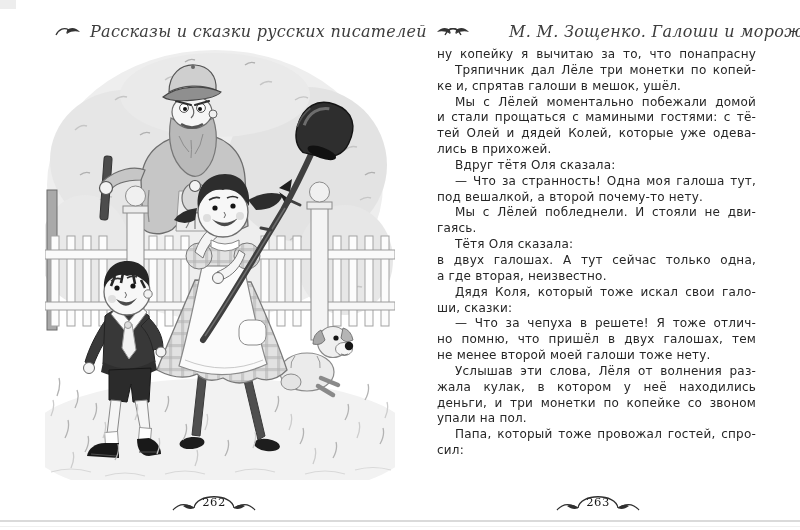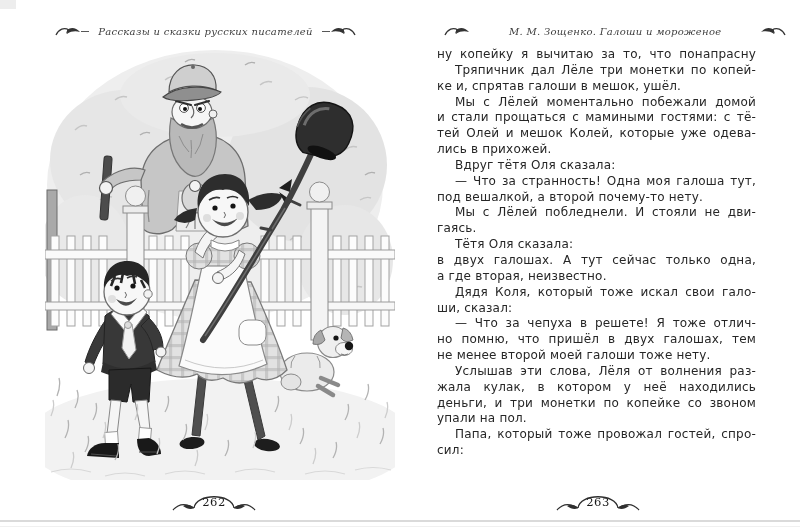--- a/index.html
+++ b/index.html
@@ -14,21 +14,21 @@
   .page{position:relative;flex:1 1 50%;}
 
   
   .head{position:absolute;top:23px;display:flex;align-items:center;height:16px;}
   .page.left  .head{left:55px;right:44px;}
   .page.right .head{left:44px;right:20px;gap:15px;}
   .head .rule{flex:1 1 auto;border-top:1.2px solid #575757;height:0;}
   .head .head-text{
     margin:0 9px;white-space:nowrap;
     font-family:"DejaVu Serif","Liberation Serif",serif;
-    font-style:italic;font-size:10px;color:#3d3d3d;letter-spacing:.3px;
+    font-style:italic;font-size:16px;color:#3d3d3d;letter-spacing:.3px;
   }
   .flourish{flex:0 0 auto;width:26px;height:14px;}
   .flourish.flip{transform:scaleX(-1);}
 
   
   .textcol{
     position:absolute;left:37px;top:47px;width:319px;
     font-size:12px;line-height:15.85px;color:#262626;
     letter-spacing:.2px;
   }
@@ -276,32 +276,32 @@
         <path d="M12 6 C16 2.5 21 3.5 25 8 C20 6.5 16 7.5 12.5 9.5 Z" fill="#333"></path>
       </svg>
     </header>
 
     <div class="textcol" id="story-text">
         <div class="line">ну копейку я вычитаю за то, что понапрасну</div>
         <div class="line i">Тряпичник дал Лёле три монетки по копей-</div>
         <div class="line e">ке и, спрятав галоши в мешок, ушёл.</div>
         <div class="line i">Мы с Лёлей моментально побежали домой</div>
         <div class="line">и стали прощаться с мамиными гостями: с тё-</div>
-        <div class="line">тей Олей и мешок Колей, которые уже одева-</div>
+        <div class="line">тей Олей и дядей Колей, которые уже одева-</div>
         <div class="line e">лись в прихожей.</div>
         <div class="line i e">Вдруг тётя Оля сказала:</div>
         <div class="line i">— Что за странность! Одна моя галоша тут,</div>
         <div class="line e">под вешалкой, а второй почему-то нету.</div>
         <div class="line i">Мы с Лёлей побледнели. И стояли не дви-</div>
         <div class="line e">гаясь.</div>
         <div class="line i e">Тётя Оля сказала:</div>
         <div class="line">в двух галошах. А тут сейчас только одна,</div>
         <div class="line e">а где вторая, неизвестно.</div>
         <div class="line i">Дядя Коля, который тоже искал свои гало-</div>
-        <div class="line e">ши, сказал:</div>
+        <div class="line e">ши, сказки:</div>
         <div class="line i">— Что за чепуха в решете! Я тоже отлич-</div>
         <div class="line">но помню, что пришёл в двух галошах, тем</div>
         <div class="line e">не менее второй моей галоши тоже нету.</div>
         <div class="line i">Услышав эти слова, Лёля от волнения раз-</div>
         <div class="line">жала кулак, в котором у неё находились</div>
         <div class="line">деньги, и три монетки по копейке со звоном</div>
         <div class="line e">упали на пол.</div>
         <div class="line i">Папа, который тоже провожал гостей, спро-</div>
         <div class="line e">сил:</div>
       </div>

